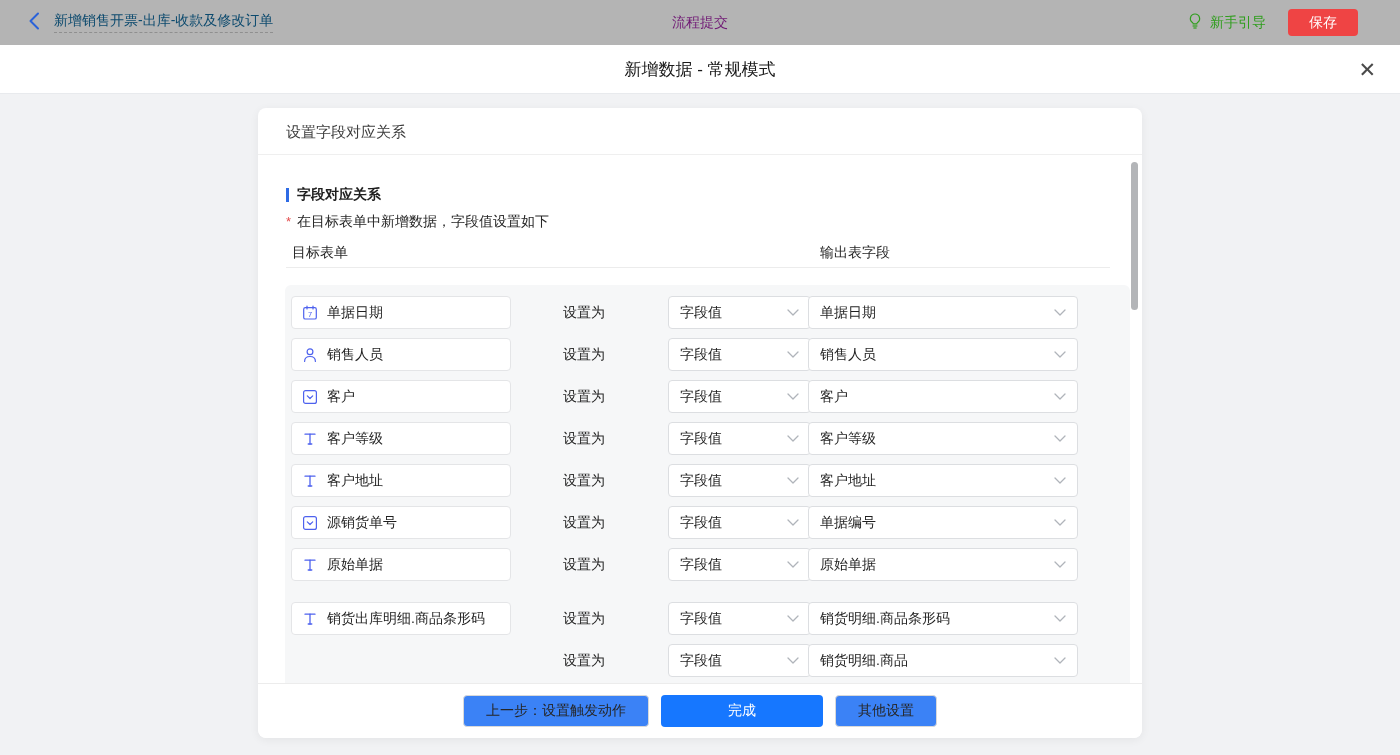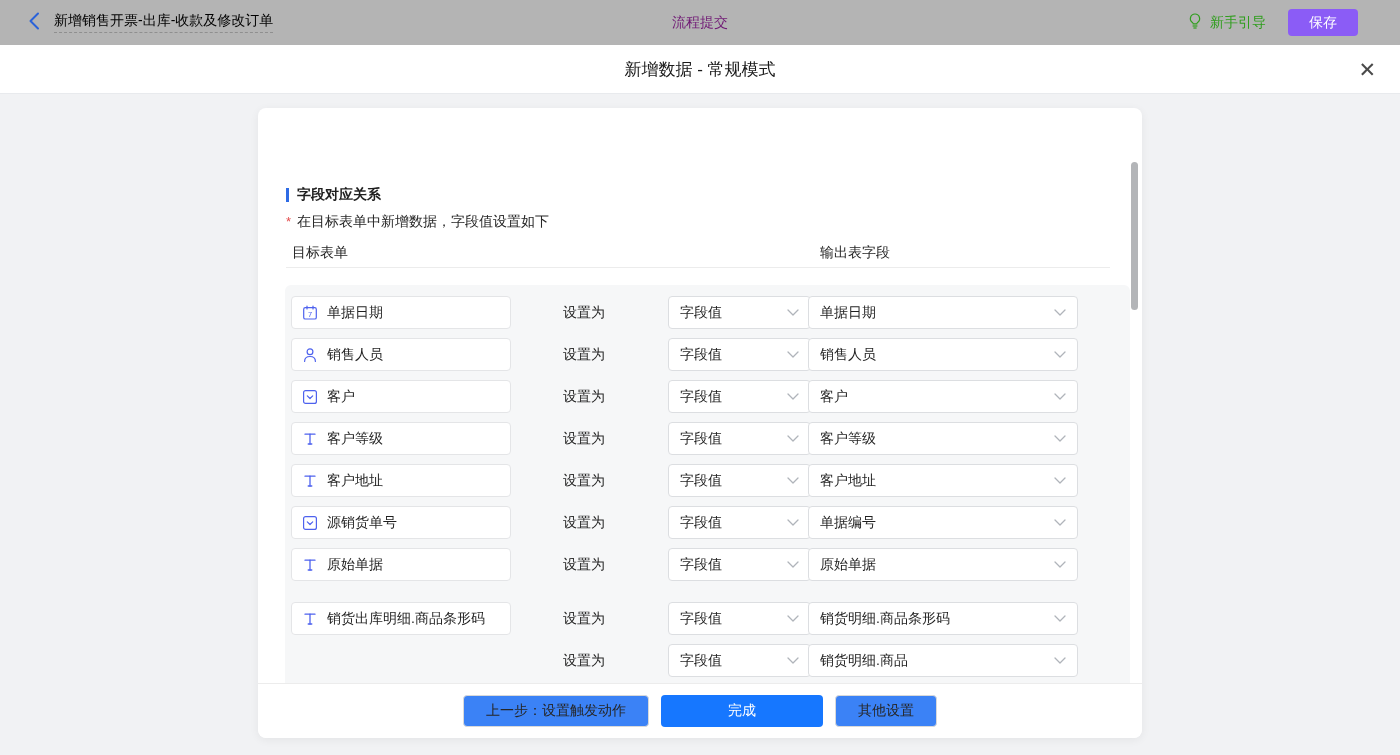--- a/index.html
+++ b/index.html
@@ -5,25 +5,25 @@
   * { margin: 0; padding: 0; box-sizing: border-box; }
   html, body { width: 1400px; height: 755px; overflow: hidden; }
   body { font-family: "Liberation Sans", "DejaVu Sans", sans-serif; font-size: 14px; color: #1f1f1f; }
   #app { position: relative; width: 1400px; height: 755px; background: #f1f2f4; }
 
   
   .topbar { position: absolute; top: 0; left: 0; width: 100%; height: 45px;
             background: #b4b4b4; display: flex; align-items: center; }
   .topbar-left { display: flex; align-items: center; gap: 14px; padding-left: 28px; }
   .back-btn { display: flex; align-items: center; cursor: pointer; }
-  .topbar-title { color: #000000; border-bottom: 1px dashed #8f8f8f; padding-bottom: 2px; }
+  .topbar-title { color: #0c4a6e; border-bottom: 1px dashed #8f8f8f; padding-bottom: 2px; }
   .topbar-center { position: absolute; left: 50%; transform: translateX(-50%); color: #701a75; }
   .topbar-right { position: absolute; right: 0; top: 0; height: 45px; display: flex; align-items: center; gap: 22px; padding-right: 42px; }
   .guide { display: flex; align-items: center; gap: 8px; color: #2f9e1d; cursor: pointer; }
-  .save-btn { width: 70px; height: 27px; background: #8b5cf6; color: #fff; border: none;
+  .save-btn { width: 70px; height: 27px; background: #ef4444; color: #fff; border: none;
               border-radius: 4px; font-size: 14px; cursor: pointer; font-family: inherit; }
 
   
   .modal-header { position: absolute; top: 45px; left: 0; width: 100%; height: 49px;
                   background: #fff; border-bottom: 1px solid #e8eaed;
                   display: flex; align-items: center; justify-content: center; }
   .modal-title { font-size: 17px; font-weight: 500; color: #1a1a1a; }
   .modal-close { position: absolute; right: 24px; top: 50%; transform: translateY(-50%);
                  font-size: 21px; color: #4a4a4a; line-height: 1; cursor: pointer; }
 
@@ -108,20 +108,21 @@
     </div>
   </div>
 
   <div class="modal-header">
     <span class="modal-title">新增数据 - 常规模式</span>
     <span class="modal-close">✕</span>
   </div>
 
   <div class="modal-body">
     <div class="card">
+      <div class="card-header">设置字段对应关系</div>
       <div class="card-body">
 
         <div class="section-title">
           <span class="section-bar"></span>
           <span>字段对应关系</span>
         </div>
 
         <div class="note">
           <span class="required-mark">*</span><span>在目标表单中新增数据，字段值设置如下</span>
         </div>

